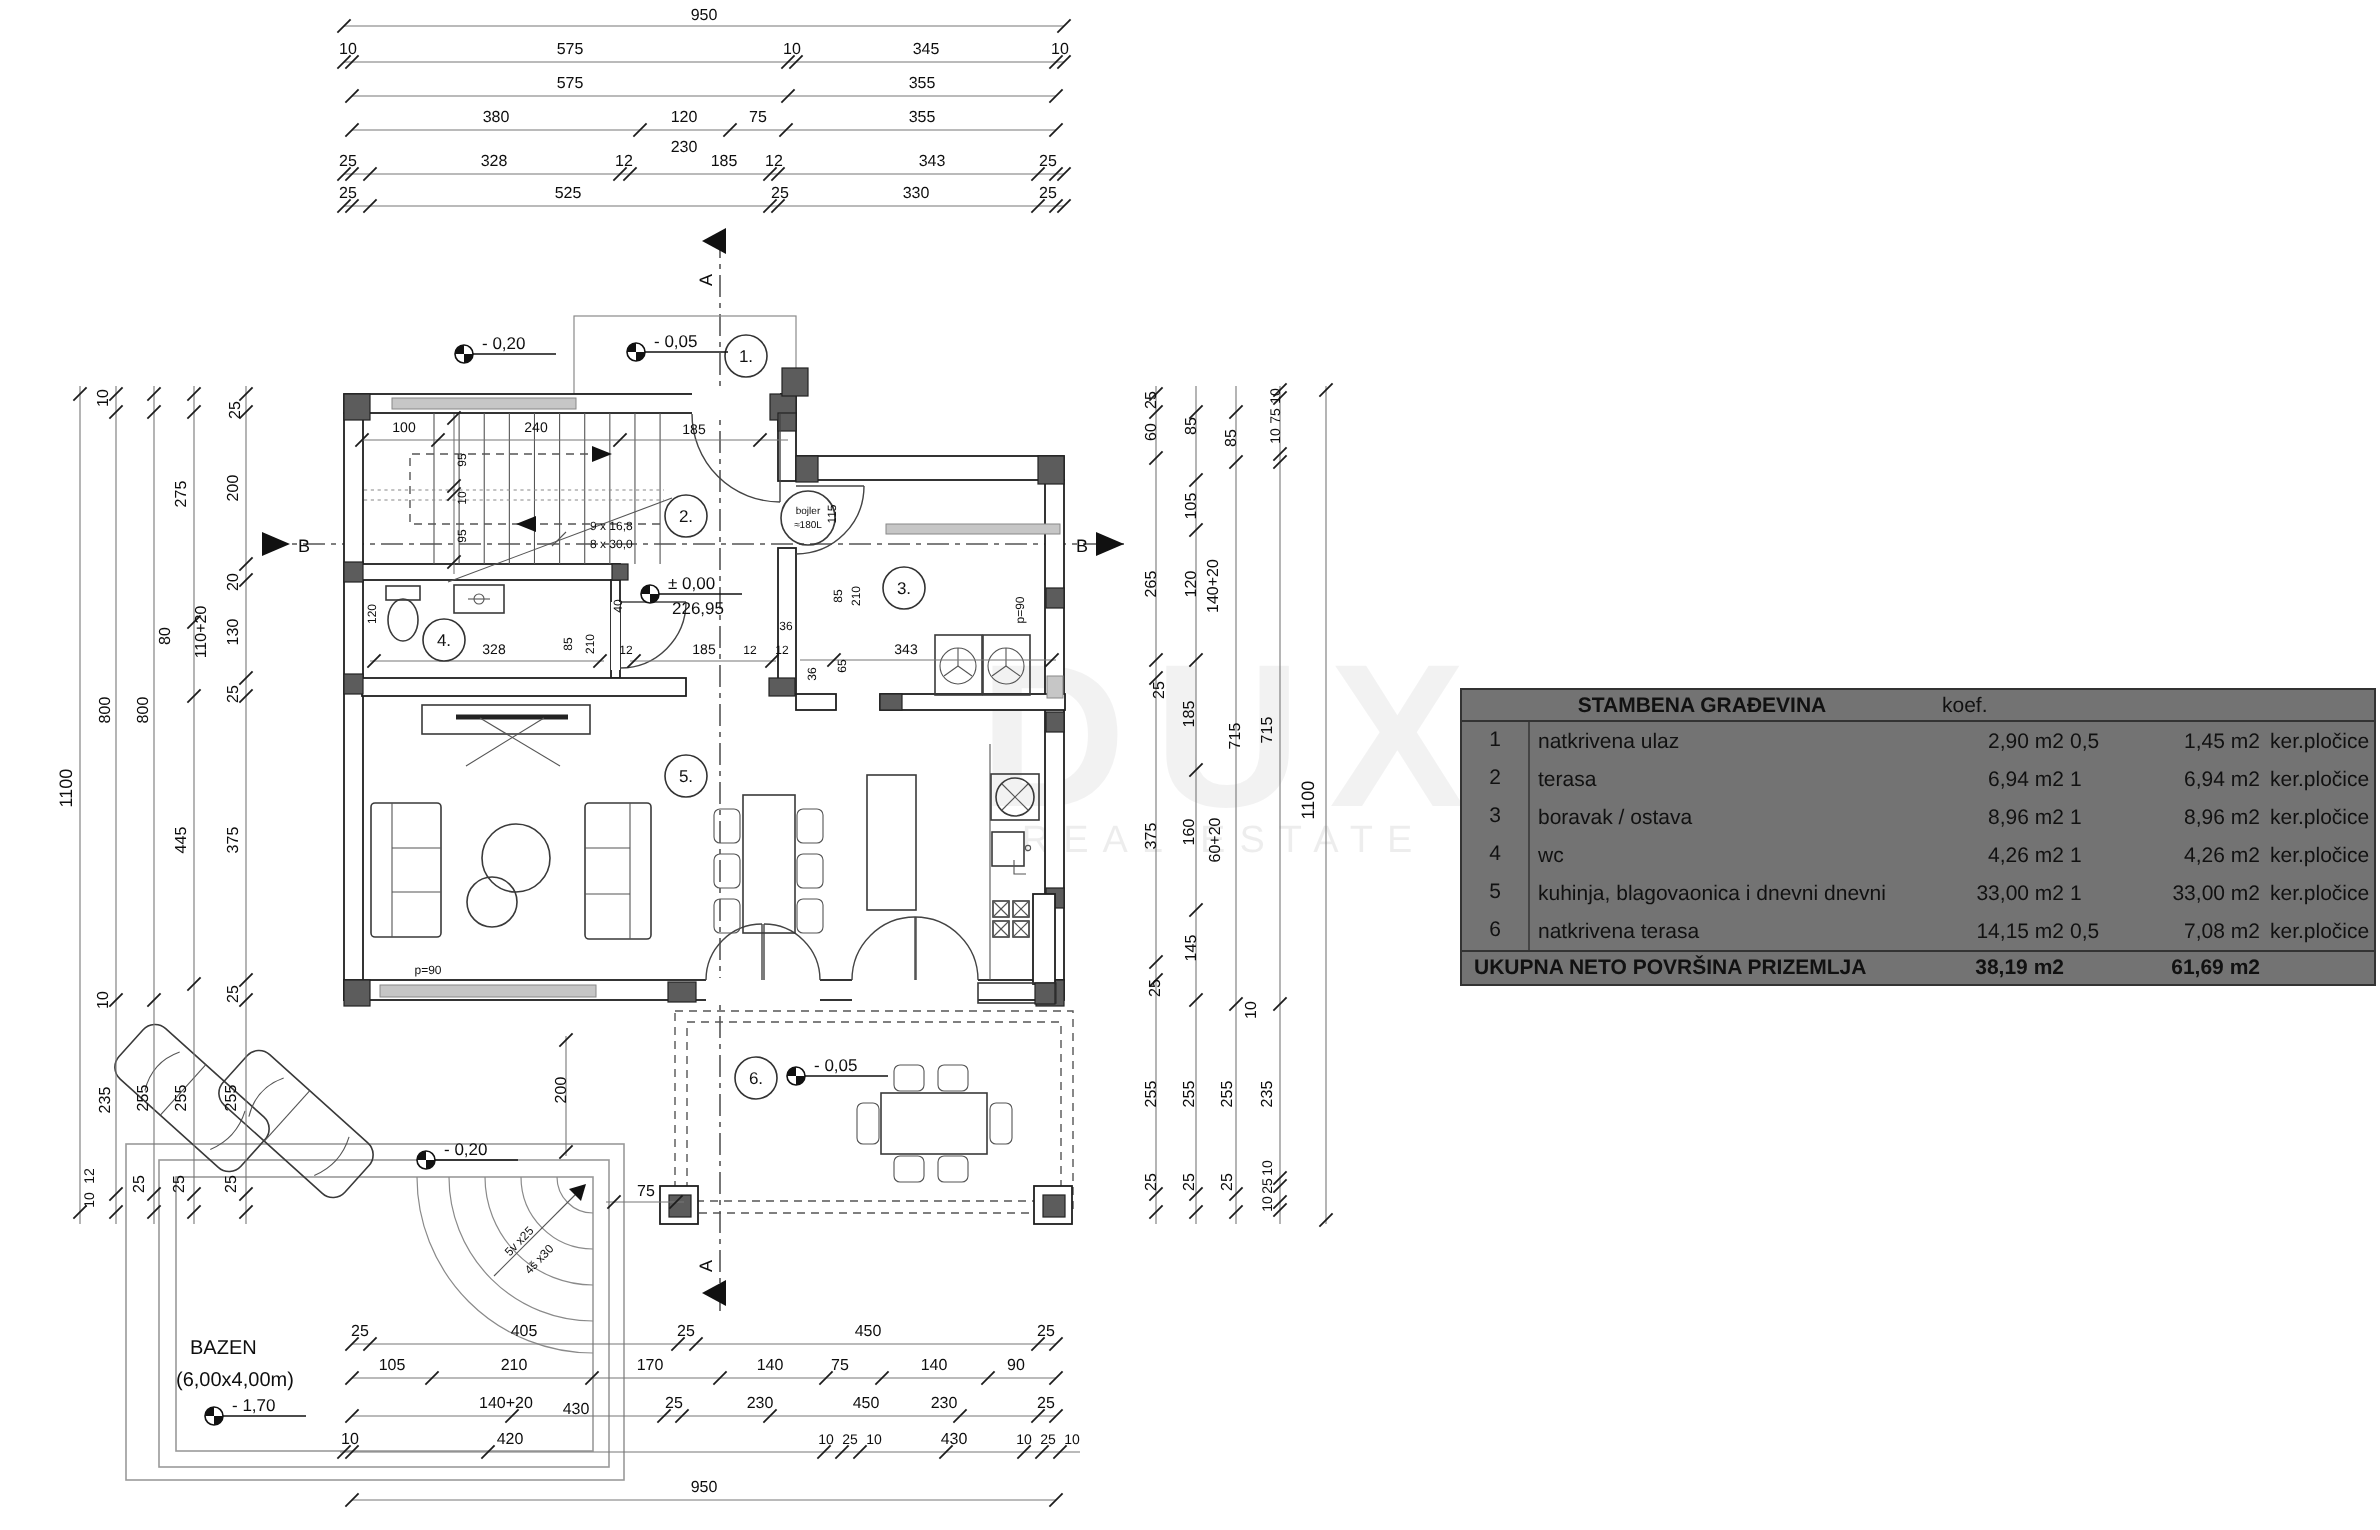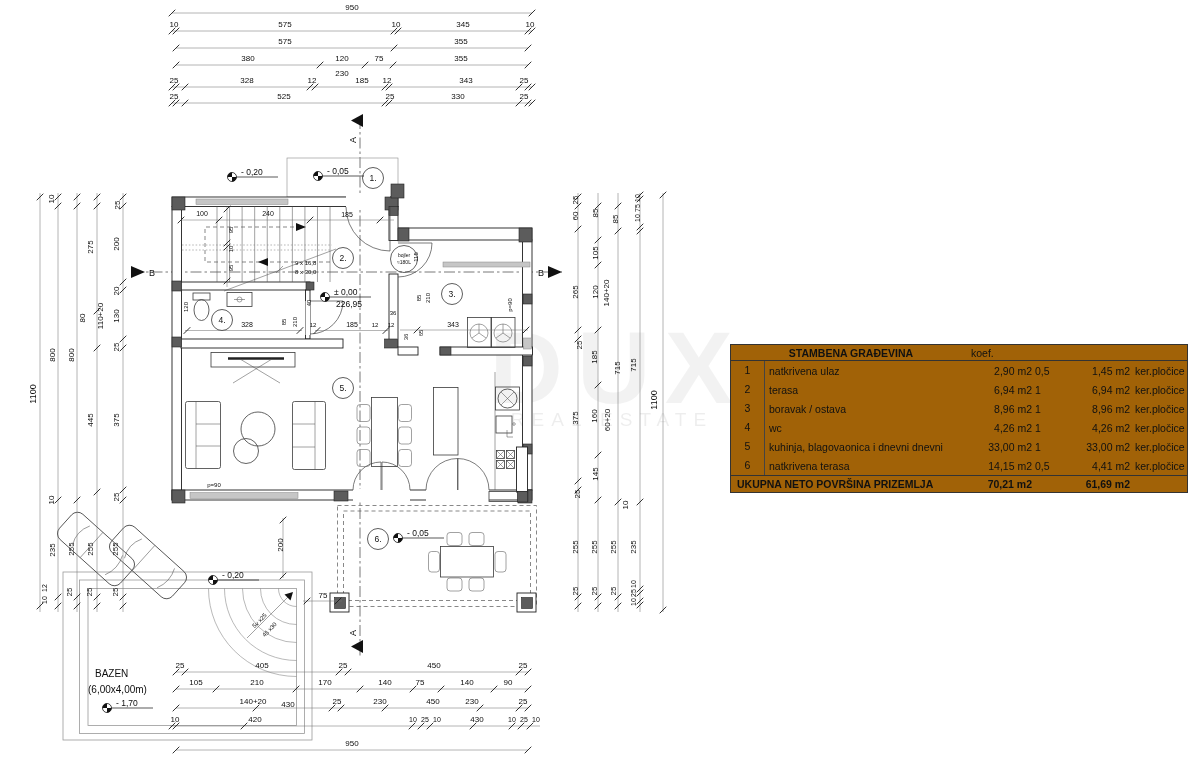--- a/index.html
+++ b/index.html
@@ -18,21 +18,21 @@
   .dsh {fill:none;stroke:#555;stroke-width:.7;stroke-dasharray:4 3;}
   .dot {fill:none;stroke:#888;stroke-width:.6;stroke-dasharray:1.6 1.8;}
   .pool{fill:none;stroke:#9a9a9a;stroke-width:.8;}
   .thin{fill:none;stroke:#8a8a8a;stroke-width:.6;}
   .arc {fill:none;stroke:#444;stroke-width:.7;}
   .blk {fill:#111;}
   .wm-big  {fill:rgba(0,0,0,0.05);font-weight:bold;letter-spacing:14px;}
   .wm-small{fill:rgba(0,0,0,0.07);letter-spacing:7px;}
   
   #areas{position:absolute;left:730px;top:344px;width:458px;box-sizing:border-box;
-         border:1.3px solid #333;font-size:10.5px;color:#111;background:#a16207;}
+         border:1.3px solid #333;font-size:10.5px;color:#111;background:#737373;}
   .trow{display:grid;grid-template-columns:34px 206px 64px 36px 62px 56px;align-items:center;}
   .t-head{height:15px;border-bottom:1px solid #333;font-weight:bold;}
   .t-head .tt{grid-column:1/3;text-align:center;}
   .t-head .tk{grid-column:3/5;text-align:left;font-weight:normal;}
   .t-sec{height:14px;border-bottom:1px solid #333;font-weight:bold;}
   .t-sec span{padding-left:26px;}
   .t-data{height:19px;}
   .t-data .c-num{text-align:center;border-right:1px solid #444;height:19px;line-height:19px;}
   .c-name{padding-left:4px;white-space:nowrap;overflow:hidden;}
   .c-area,.c-net{text-align:right;padding-right:3px;}
@@ -694,24 +694,24 @@
         <span class="c-area">33,00 m2</span>
         <span class="c-koef">1</span>
         <span class="c-net">33,00 m2</span>
         <span class="c-fin">ker.pločice</span>
     </div>
     <div class="trow t-data">
       <span class="c-num">6</span>
         <span class="c-name">natkrivena terasa</span>
         <span class="c-area">14,15 m2</span>
         <span class="c-koef">0,5</span>
-        <span class="c-net">4,41 m2</span>
+        <span class="c-net">7,08 m2</span>
         <span class="c-fin">ker.pločice</span>
     </div>
     <div class="trow t-total">
       <span class="tl">UKUPNA NETO POVRŠINA PRIZEMLJA</span>
-      <span class="c-area">70,21 m2</span>
+      <span class="c-area">38,19 m2</span>
       <span class="c-koef"></span>
       <span class="c-net">61,69 m2</span>
       <span class="c-fin"></span>
     </div>
   </div>
 </div>
 
 </body></html>

